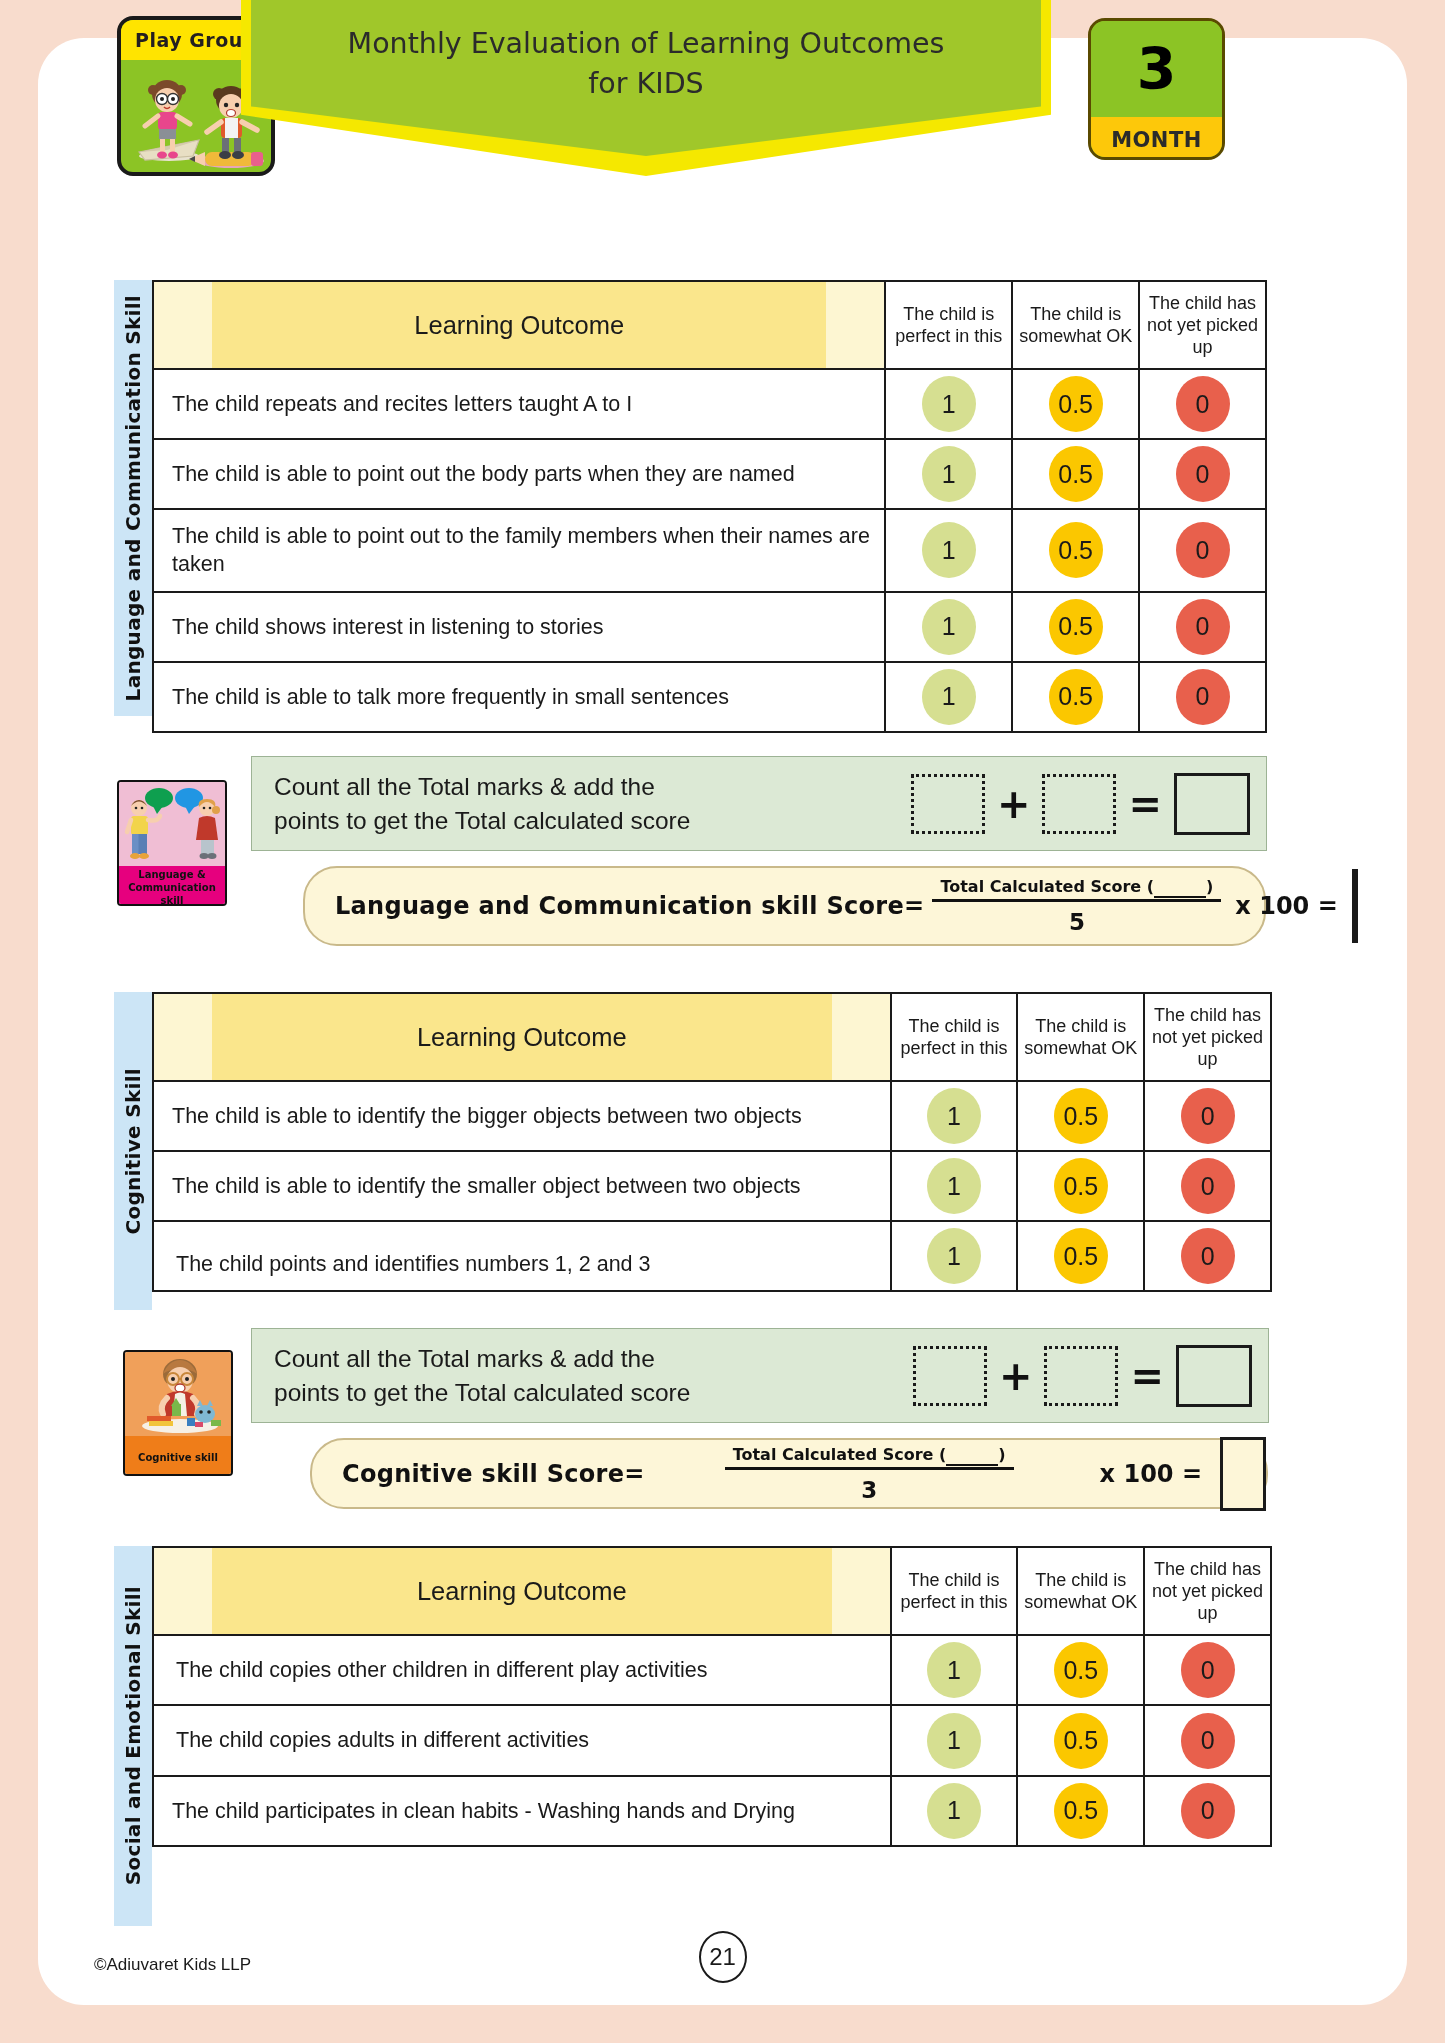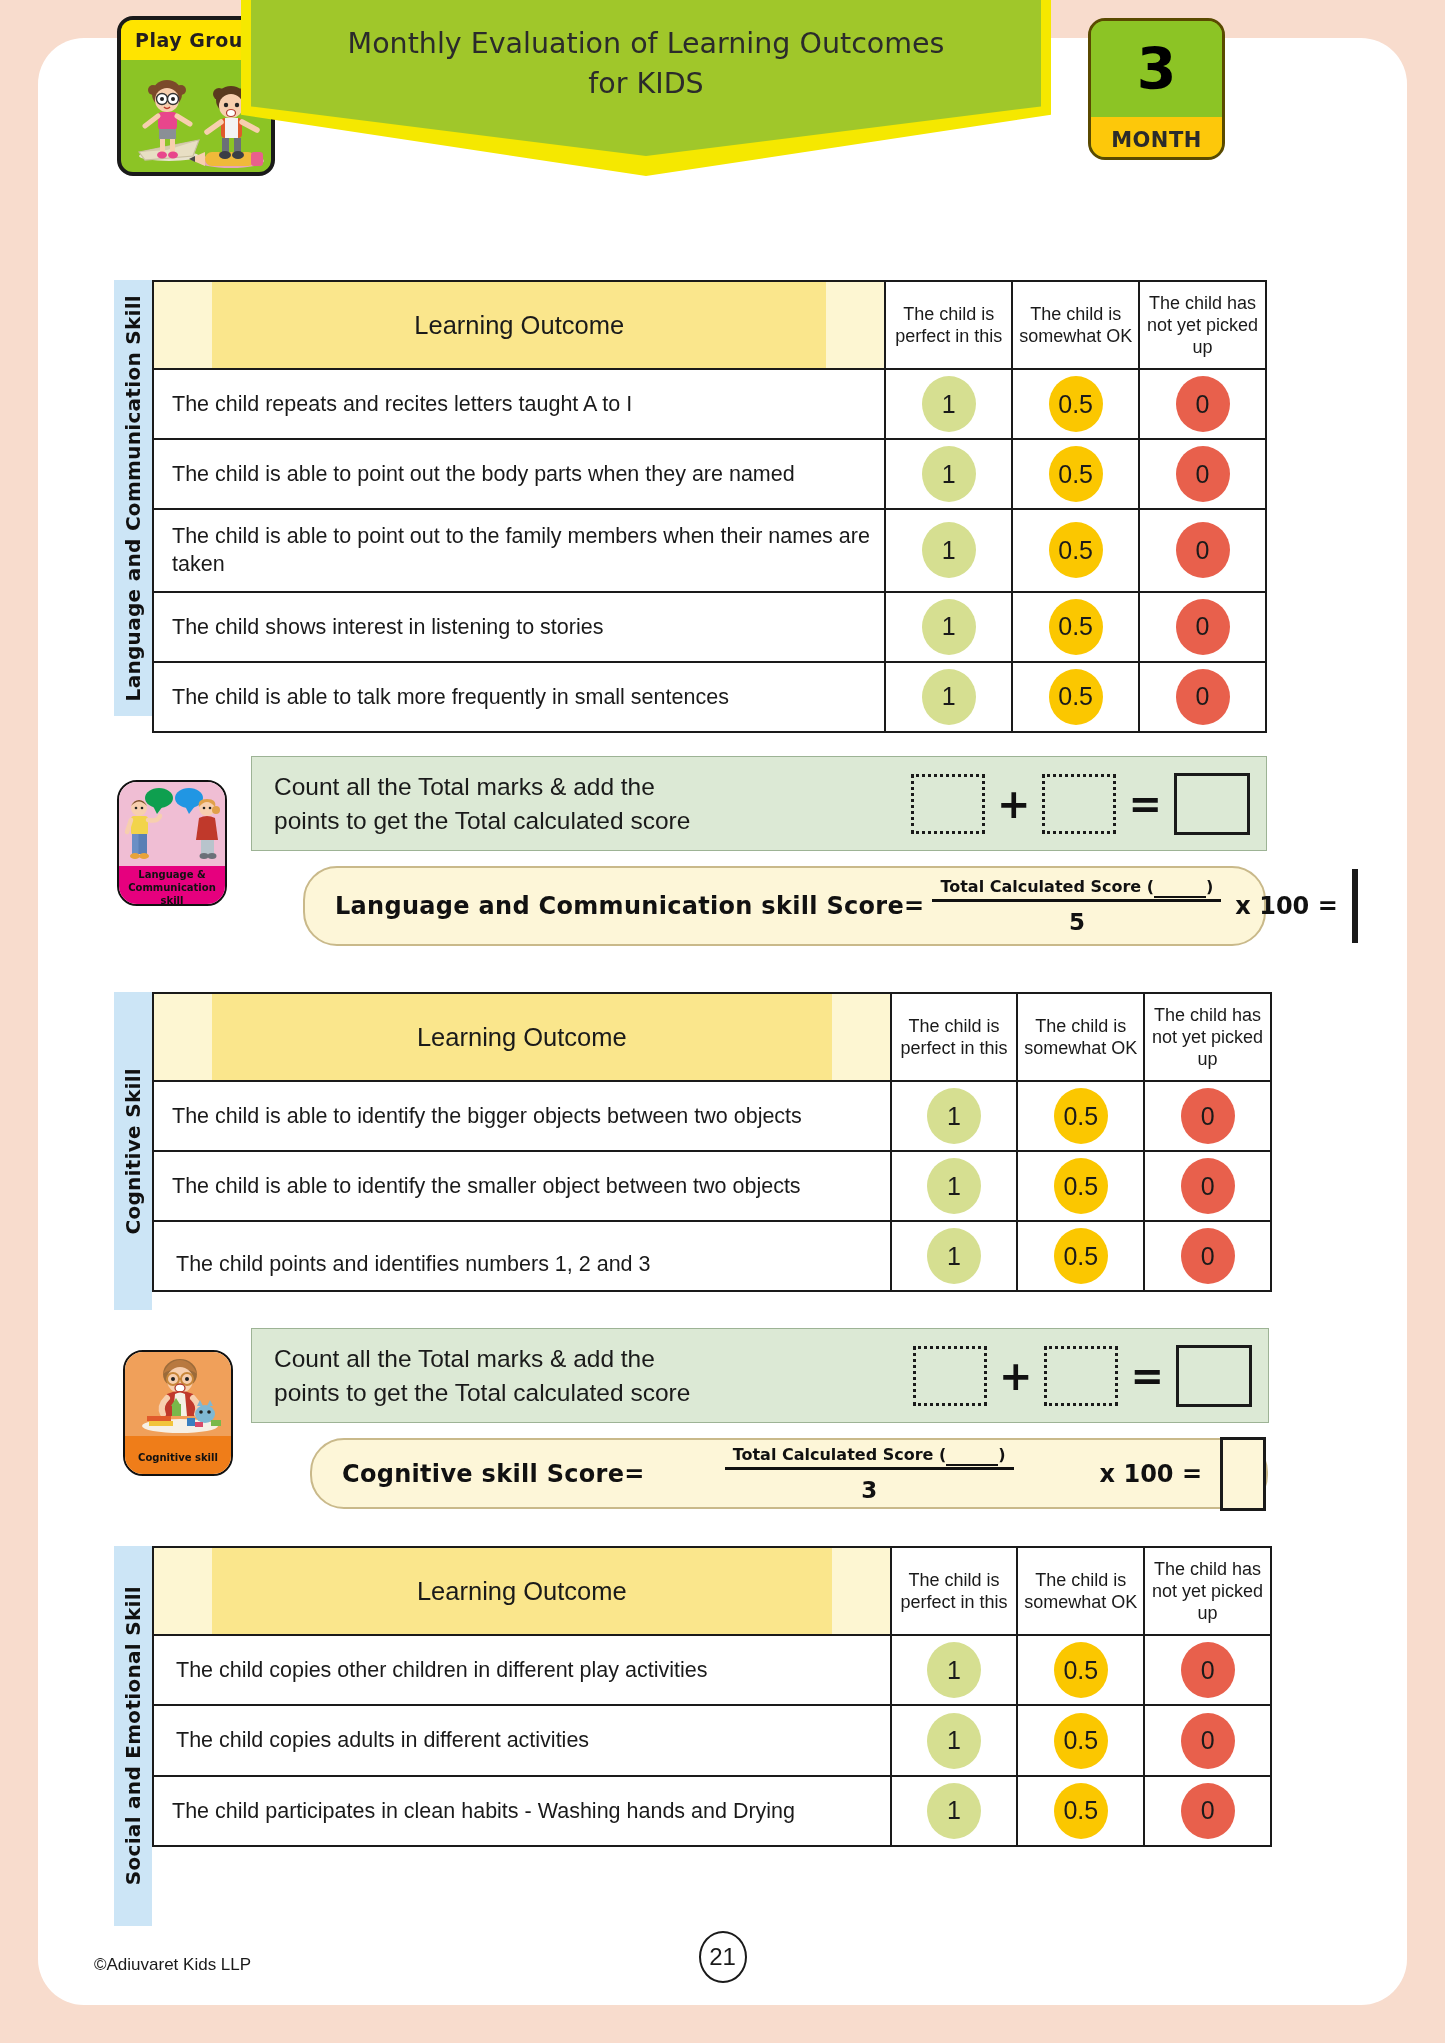--- a/index.html
+++ b/index.html
@@ -144,21 +144,21 @@
   .dot.g { background: #d6df91; }
   .dot.y { background: #fbc700; }
   .dot.r { background: #e8604c; }
 
   
   .count-row { position: absolute; }
   .skill-icon {
     position: absolute; left: 0; top: 0;
     width: 110px; height: 126px;
     border: 2px solid #111;
-    border-radius: 20px;
+    border-radius: 4px;
     overflow: hidden;
   }
   .si-art { position: relative; height: 84px; }
   .si-art svg { position: absolute; left: 0; top: 0; }
   .si-label {
     height: 42px;
     display: flex; flex-direction: column;
     align-items: center; justify-content: center;
     font-family: "DejaVu Sans", sans-serif;
     font-weight: bold; font-size: 10px; color: #111;

